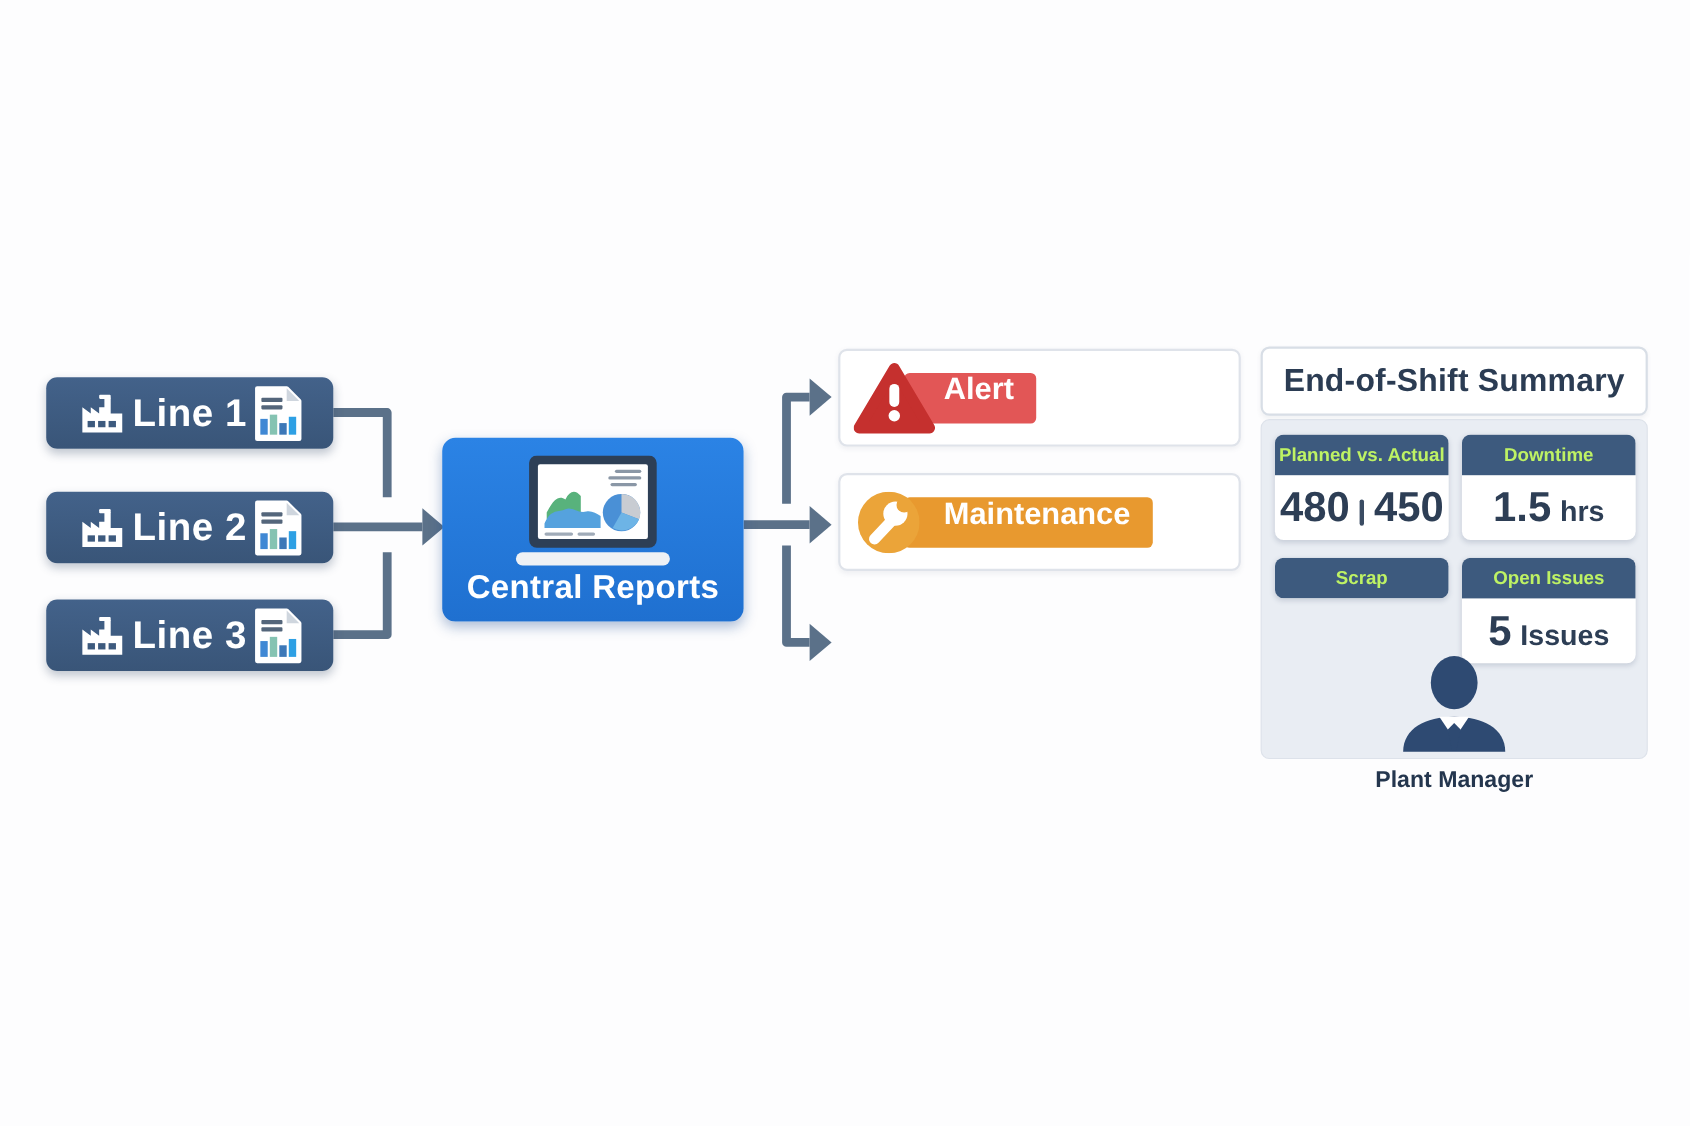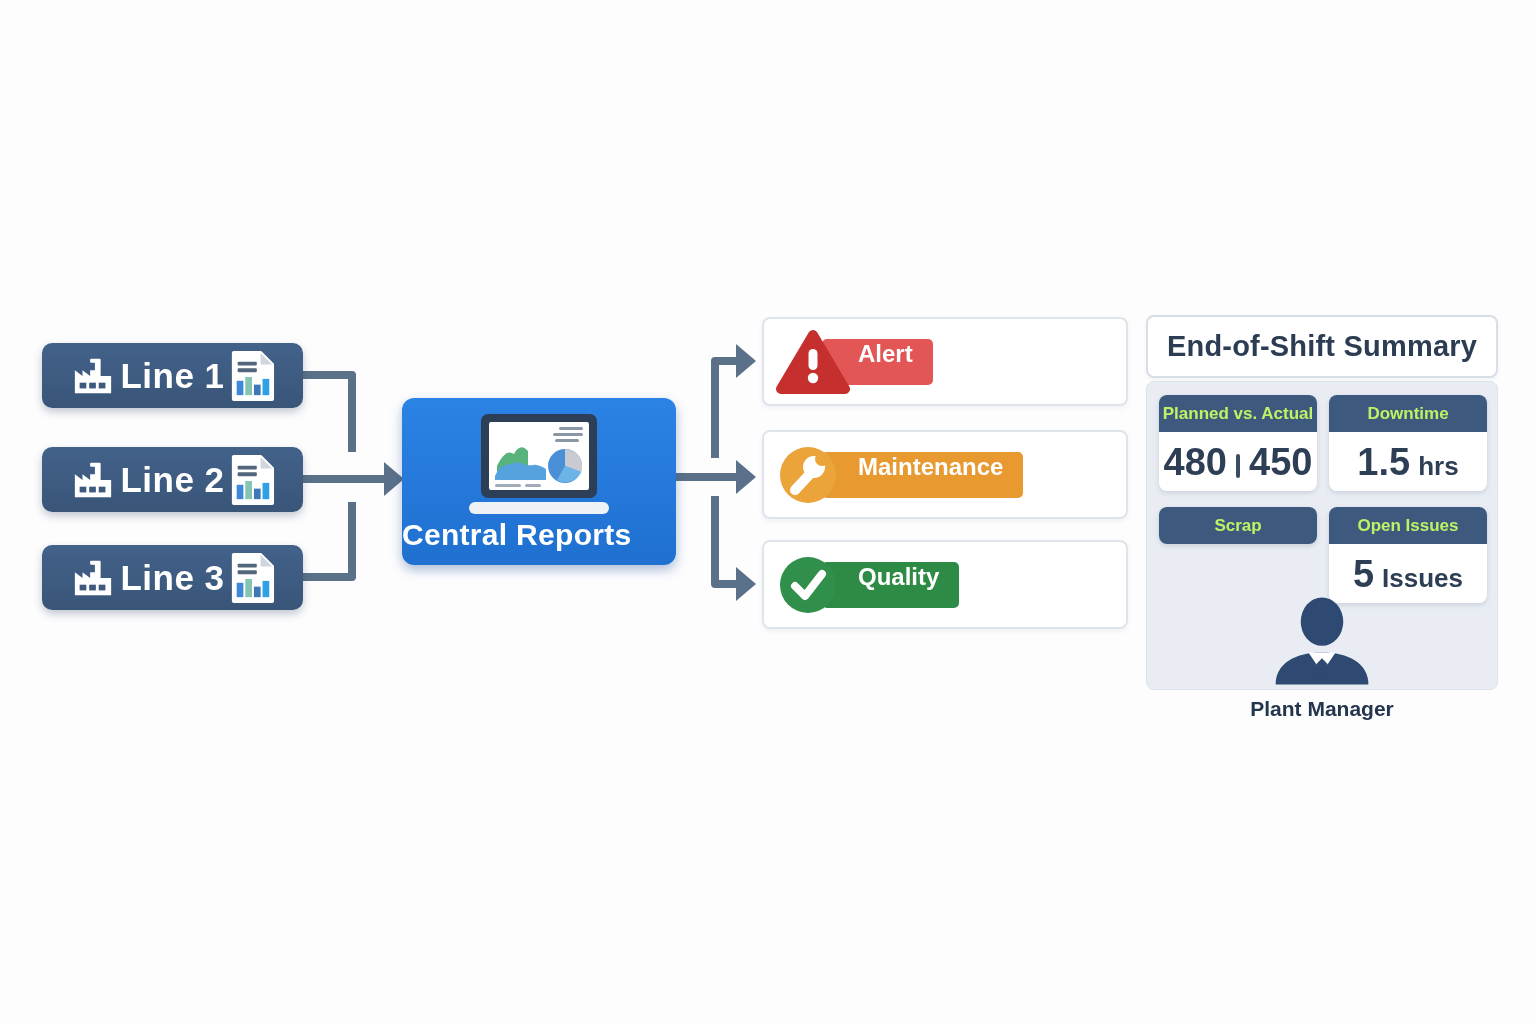--- a/index.html
+++ b/index.html
@@ -26,37 +26,37 @@
   .line-label {
     flex:1; text-align:center; color:#ffffff; font-weight:bold;
     font-size:35px; letter-spacing:.5px;
   }
 
   
   .central-node {
     position:absolute; left:402px; top:398px; width:274px; height:167px; z-index:2;
     background:linear-gradient(180deg,#2b83e5,#1f70d0);
     border-radius:12px; box-shadow:0 5px 12px rgba(20,70,140,.35);
-    display:flex; flex-direction:column; justify-content:flex-end;
+    display:flex; flex-direction:column; align-items:center; justify-content:flex-end;
     padding-bottom:13px;
   }
   .central-node svg { position:absolute; top:16px; left:50%; transform:translateX(-50%); }
   .central-label { color:#ffffff; font-weight:bold; font-size:30px; letter-spacing:.3px; }
 
   
   .out-node {
     position:absolute; left:762px; width:366px; height:89px; z-index:2;
     background:#ffffff; border:2px solid #dfe3ea; border-radius:8px;
     box-shadow:0 2px 5px rgba(80,95,120,.08);
   }
   .out-badge {
     position:absolute; left:58px; top:50%; transform:translateY(-50%);
     height:46px; display:inline-flex; align-items:center;
     padding:0 20px 16px 36px; border-radius:5px;
-    color:#ffffff; font-weight:bold; font-size:24px; white-space:nowrap;
+    color:#ffffff; font-weight:bold; font-size:28px; white-space:nowrap;
   }
   .out-icon { position:absolute; top:50%; transform:translateY(-50%); z-index:3; }
   .badge-alert { background:#e25656; }
   .badge-maintenance { background:#e8992f; }
   .badge-quality { background:#2e8b45; }
 
   
   .summary-title-box {
     position:absolute; left:1146px; top:315px; width:352px; height:63px; z-index:2;
     background:#ffffff; border:2px solid #d8dee6; border-radius:8px;
@@ -211,27 +211,20 @@
   <div class="out-node" style="top:430px">
     <span class="out-badge badge-maintenance">Maintenance</span>
     <svg class="out-icon" style="left:16px" width="56" height="56" viewBox="0 0 56 56">
       <circle cx="28" cy="28" r="28" fill="#eba439"></circle>
       <circle cx="34" cy="20" r="11" fill="#ffffff"></circle>
       <line x1="15" y1="43" x2="30" y2="27" stroke="#ffffff" stroke-width="10" stroke-linecap="round"></line>
       <circle cx="42" cy="12" r="7" fill="#eba439"></circle>
     </svg>
   </div>
 
-  <div class="out-node" style="top:540px">
-    <span class="out-badge badge-quality">Quality</span>
-    <svg class="out-icon" style="left:16px" width="56" height="56" viewBox="0 0 56 56">
-      <circle cx="28" cy="28" r="28" fill="#2f8f4b"></circle>
-      <polyline points="15,29 25,39 42,17" fill="none" stroke="#ffffff" stroke-width="8" stroke-linecap="round" stroke-linejoin="round"></polyline>
-    </svg>
-  </div>
 
   <div class="summary-title-box">
     <span class="summary-title">End-of-Shift Summary</span>
   </div>
 
   <div class="summary-panel">
 
     <div class="metric-card card-1">
       <div class="hd">Planned vs. Actual</div>
       <div class="bd">

